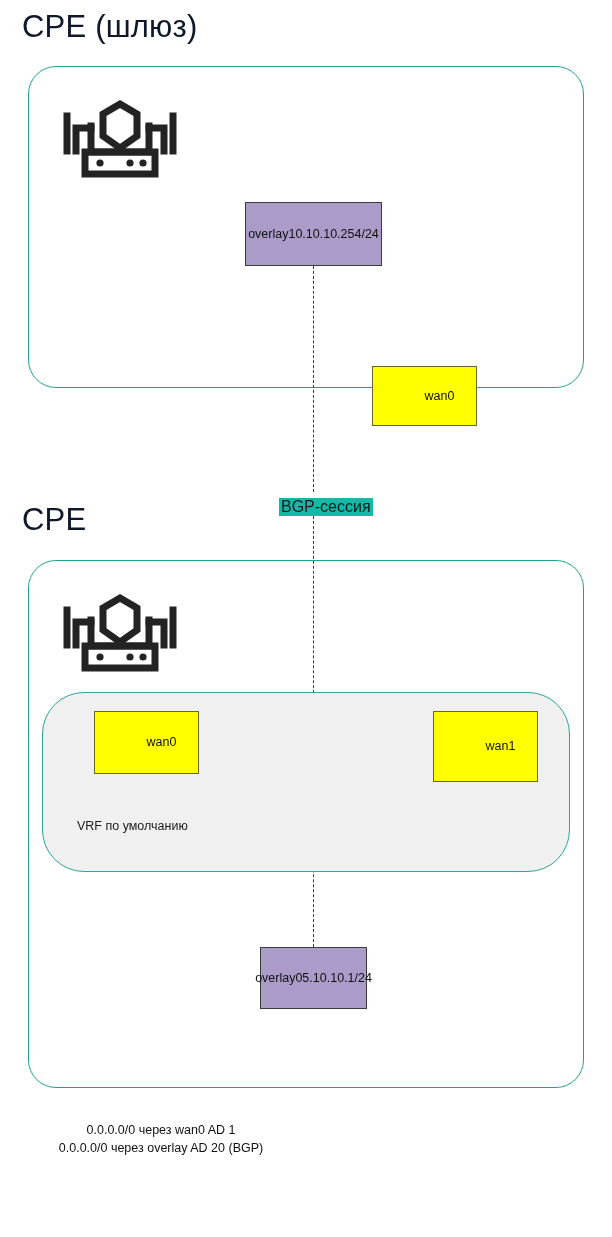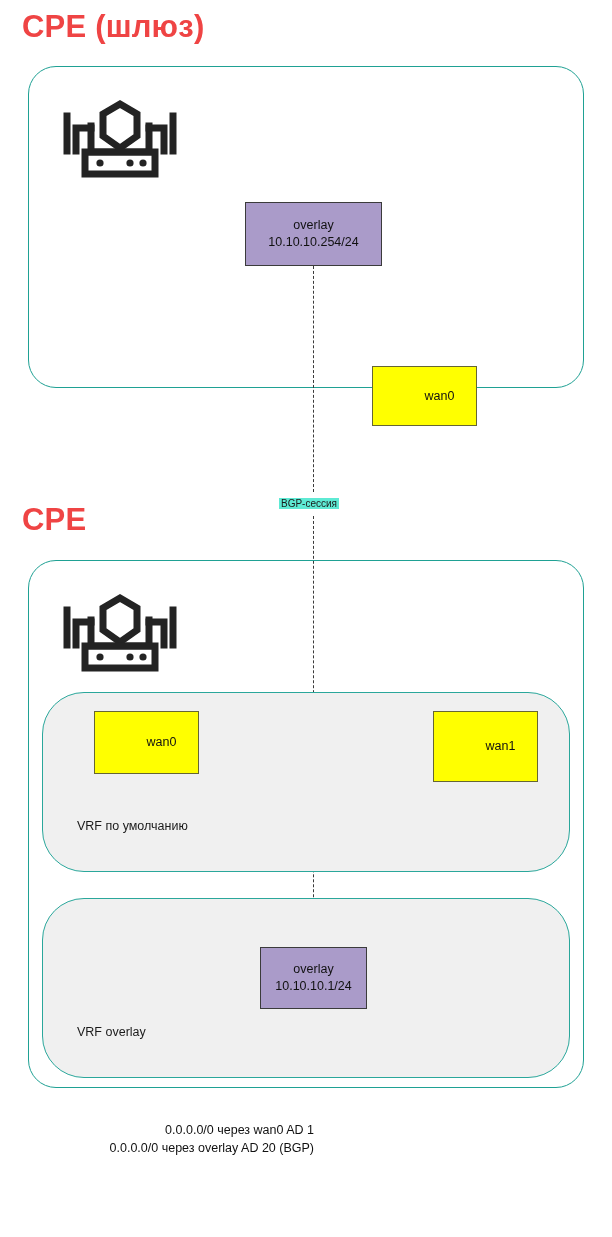--- a/index.html
+++ b/index.html
@@ -18,22 +18,22 @@
     height: 1237px;
     background: #ffffff;
     overflow: hidden;
   }
 
   
   .dev-title {
     position: absolute;
     font-size: 31px;
     line-height: 34px;
-    font-weight: 700;
-    color: #ef4444;
+    font-weight: 400;
+    color: #0f172a;
     letter-spacing: 0.2px;
     white-space: nowrap;
   }
   #title-gateway { left: 22px; top: 10px; }
   #title-cpe     { left: 22px; top: 503px; }
 
   
   .device-box {
     position: absolute;
     border: 1.6px solid #1fa194;
@@ -67,21 +67,21 @@
     bottom: 38px;
     font-size: 12.5px;
     color: #1a1a1a;
     white-space: nowrap;
   }
 
   
   .node {
     position: absolute;
     display: flex;
-    flex-direction: column;
+    flex-direction: row;
     align-items: center;
     justify-content: center;
     text-align: center;
     font-size: 12.5px;
     line-height: 17px;
     color: #111111;
   }
   .node.wan {
     background: #ffff00;
     border: 1.6px solid #666633;
@@ -105,44 +105,44 @@
     width: 0;
     border-left: 1.4px dashed #3a3a3a;
   }
   #bgp-seg-1 { top: 266px; height: 226px; }
   #bgp-seg-2 { top: 516px; height: 431px; }
 
   #bgp-label {
     position: absolute;
     left: 279px;
     top: 498px;
-    font-size: 10px;
+    font-size: 16px;
     color: #1a1a1a;
-    background: #5eead4;
+    background: #14b8a6;
     padding: 0 2px;
     white-space: nowrap;
   }
 
   
   #routing-tables {
     position: absolute;
     left: 8px;
     top: 1122px;
     width: 306px;
     font-size: 12.5px;
     line-height: 17.5px;
     color: #111111;
   }
   #routing-tables .rt-heading {
     font-weight: bold;
     text-align: center;
     display: block;
   }
   #routing-tables .rt-route {
-    text-align: right;
+    text-align: center;
     display: block;
   }
 </style>
 </head>
 <body>
 
 <div id="canvas">
 
   <div class="dev-title" id="title-gateway">CPE (шлюз)</div>
 
@@ -213,27 +213,24 @@
   </div>
 
   <div class="node wan" id="node-wan0-cpe">
     <span>wan0</span>
   </div>
 
   <div class="node wan" id="node-wan1-cpe">
     <span>wan1</span>
   </div>
 
-  <div class="vrf-box" id="vrf-overlay">
-    <div class="vrf-label">VRF overlay</div>
-  </div>
 
   <div class="node overlay" id="node-ovl-cpe">
     <span>overlay</span>
-    <span>10.10.10.1/24</span>
+    <span>05.10.10.1/24</span>
   </div>
 
   <div id="routing-tables">
     <span class="rt-route">0.0.0.0/0 через wan0 AD 1</span>
     <span class="rt-route">0.0.0.0/0 через overlay AD 20 (BGP)</span>
   </div>
 
 </div>
 
 </body></html>

